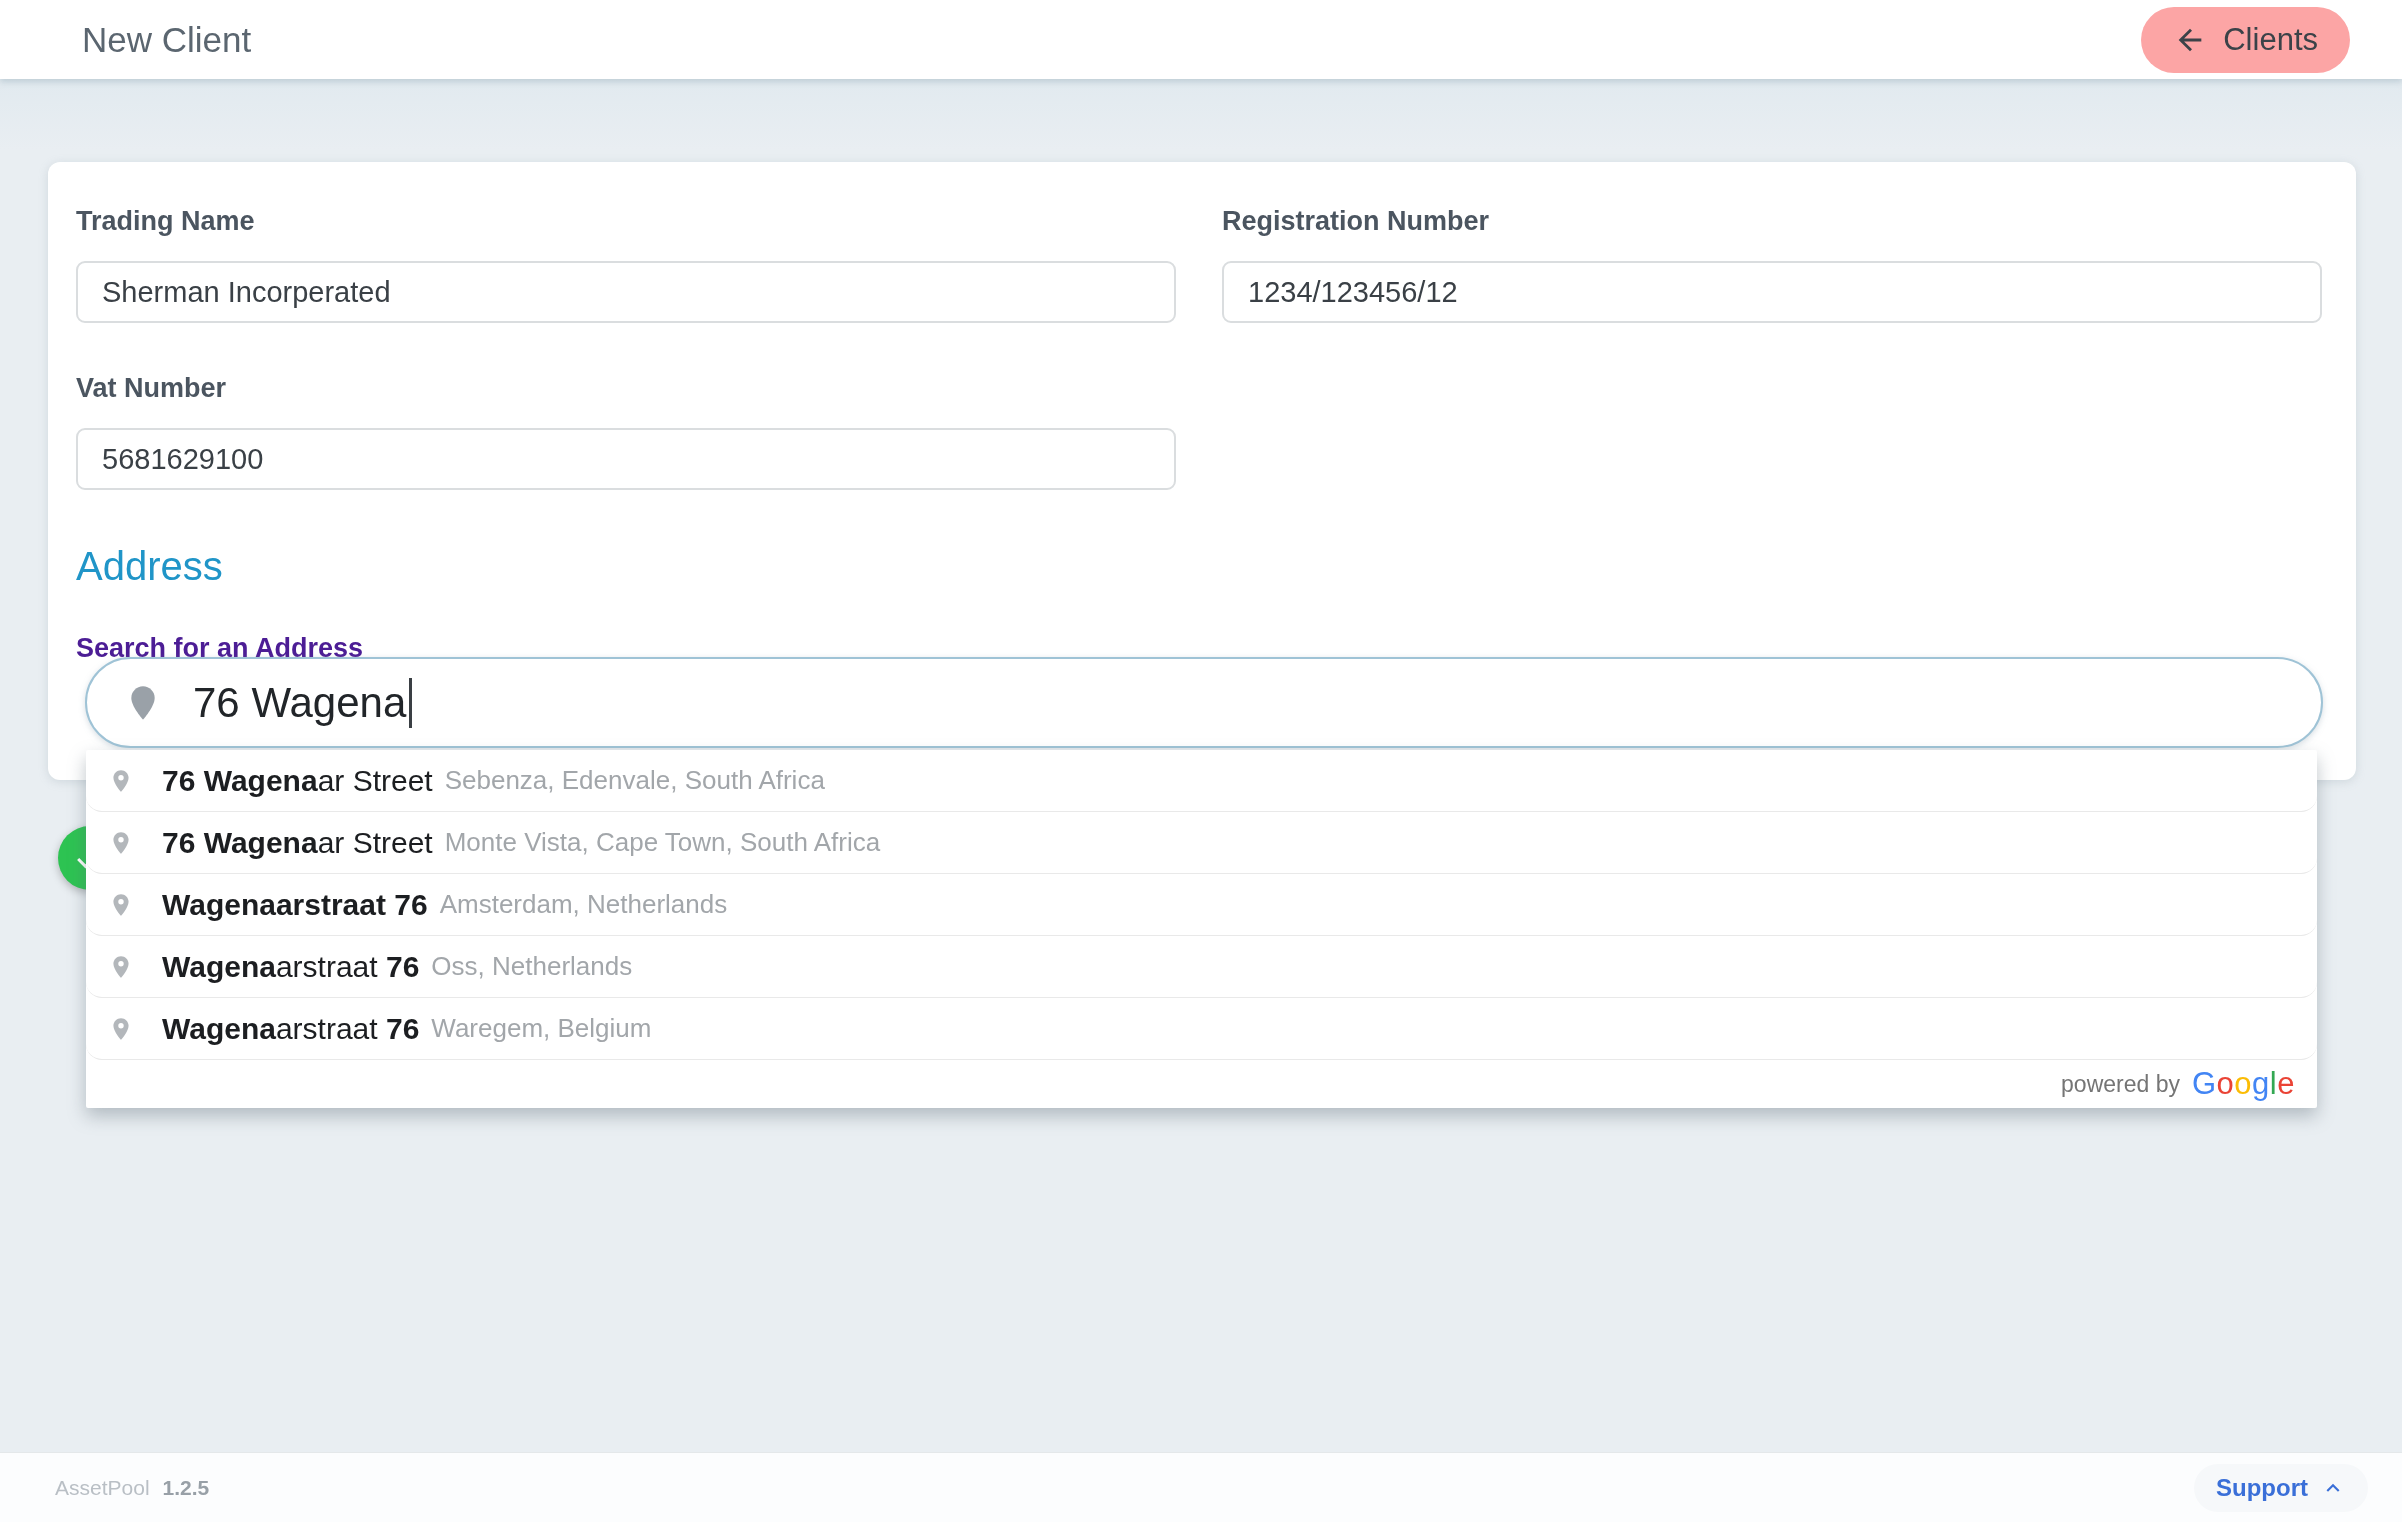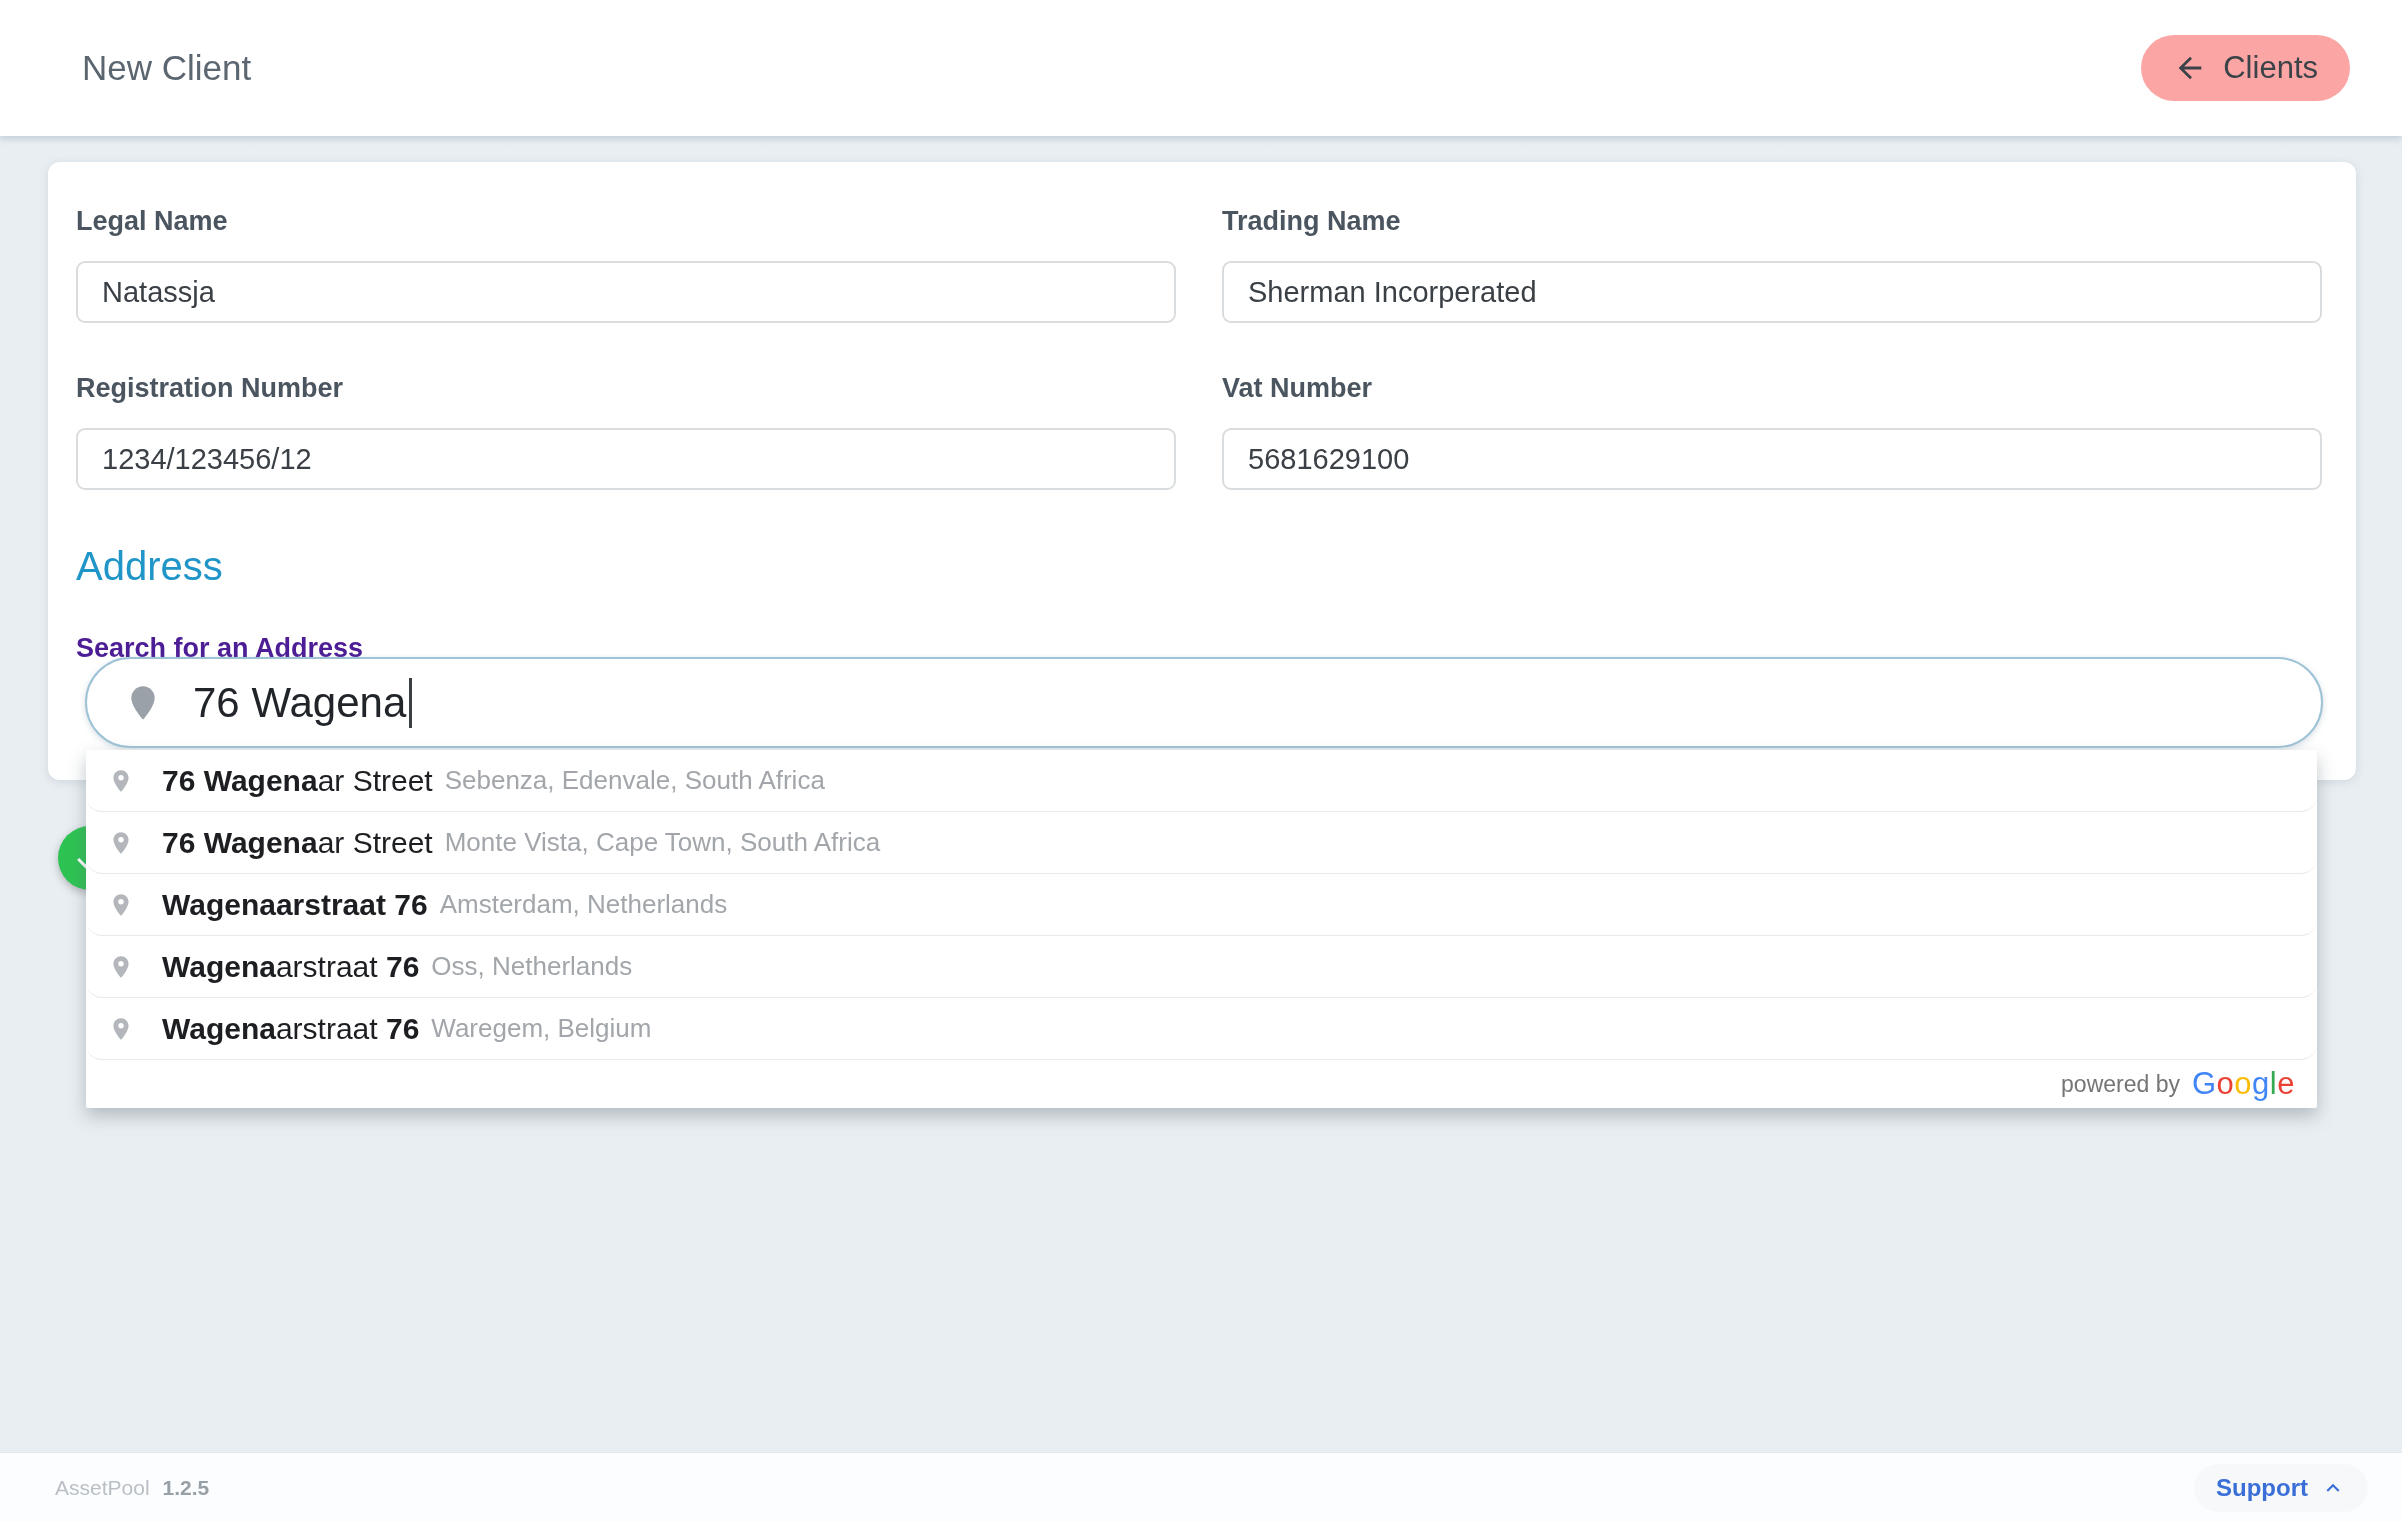--- a/index.html
+++ b/index.html
@@ -5,21 +5,21 @@
   * { margin:0; padding:0; box-sizing:border-box; }
   html,body { background:#e9eef2; }
   .page {
     position:relative; width:2402px; height:1522px; overflow:hidden;
     background:linear-gradient(#d9e5ec 0px, #e9eef2 150px);
     font-family:"Liberation Sans", sans-serif;
   }
 
   
   .topbar {
-    position:absolute; top:0; left:0; right:0; height:136px; background:#ffffff;
+    position:absolute; top:0; left:0; right:0; height:79px; background:#ffffff;
     box-shadow:0 3px 6px rgba(130,155,170,.35);
     display:flex; align-items:center; justify-content:space-between;
     padding:0 52px 0 82px; z-index:5;
   }
   .page-title { font-size:35px; font-weight:400; color:#5b6670; }
   .back-btn {
     display:flex; align-items:center; gap:16px; height:66px; padding:0 32px;
     background:#fca5a5; border:none; border-radius:33px; cursor:pointer;
     font-family:inherit; font-size:31px; color:#3b4248;
   }
@@ -110,24 +110,20 @@
     <button class="back-btn">
       <svg viewBox="0 0 24 24">
           <path d="M20 11H7.83l5.59-5.59L12 4l-8 8 8 8 1.41-1.41L7.83 13H20v-2z"></path>
         </svg>
       <span>Clients</span>
     </button>
   </header>
 
   <section class="card">
     <div class="form-grid">
-  <div class="field">
-    <label class="field-label">Legal Name</label>
-    <input type="text" value="Natassja" style="">
-  </div>
 
   <div class="field">
     <label class="field-label">Trading Name</label>
     <input type="text" value="Sherman Incorperated" style="">
   </div>
 
   <div class="field">
     <label class="field-label">Registration Number</label>
     <input type="text" value="1234/123456/12" style="">
   </div>

